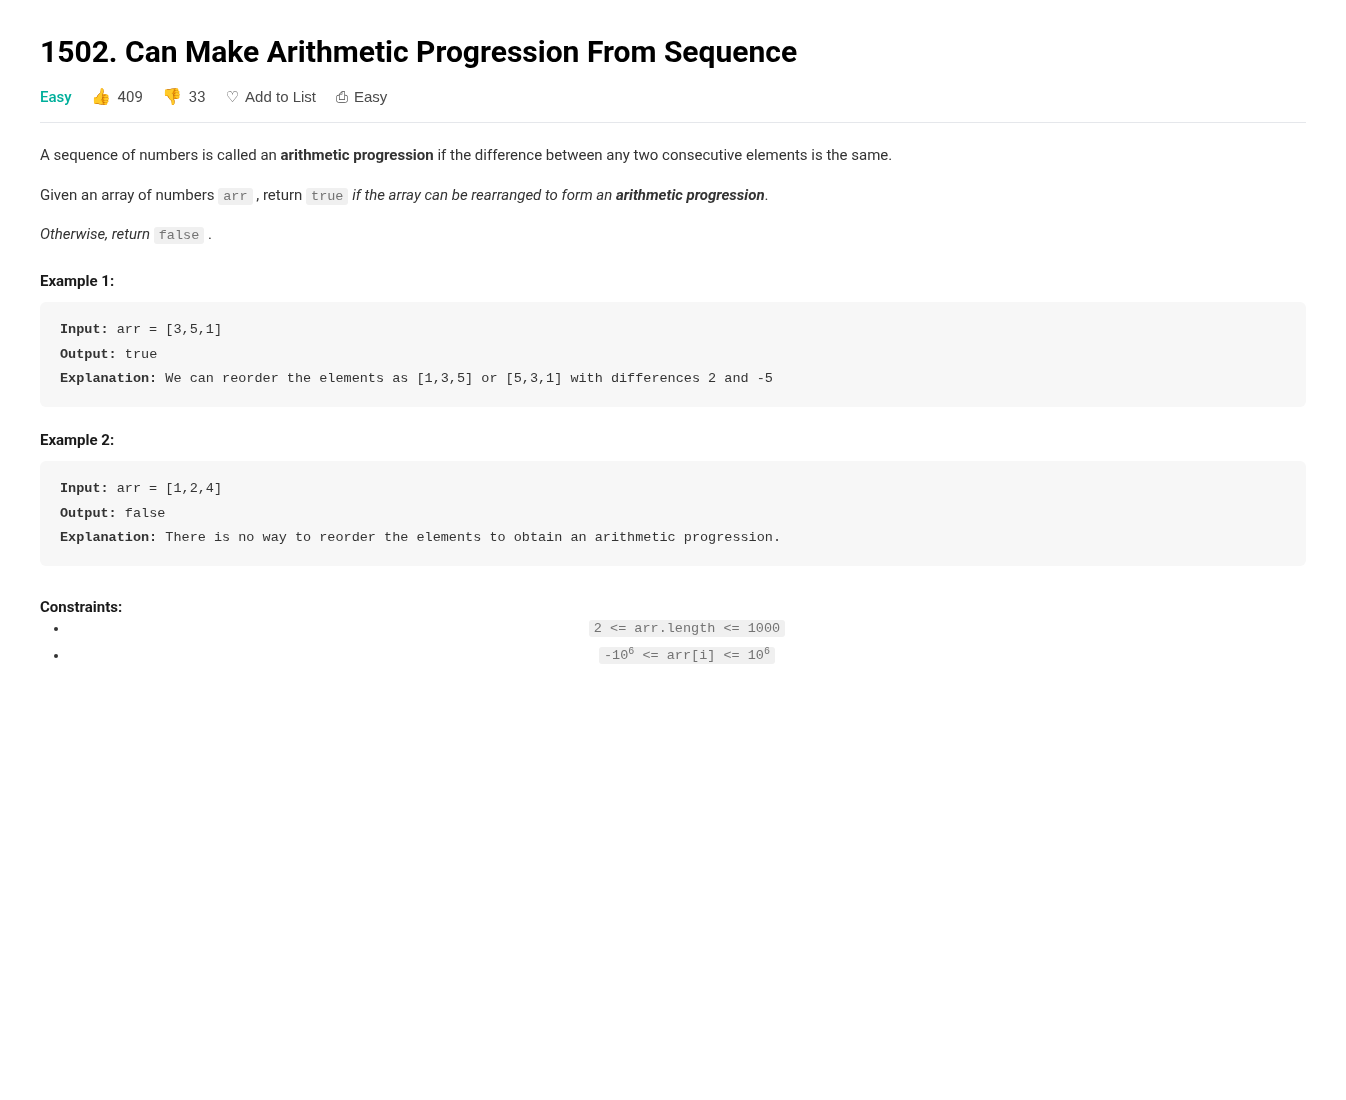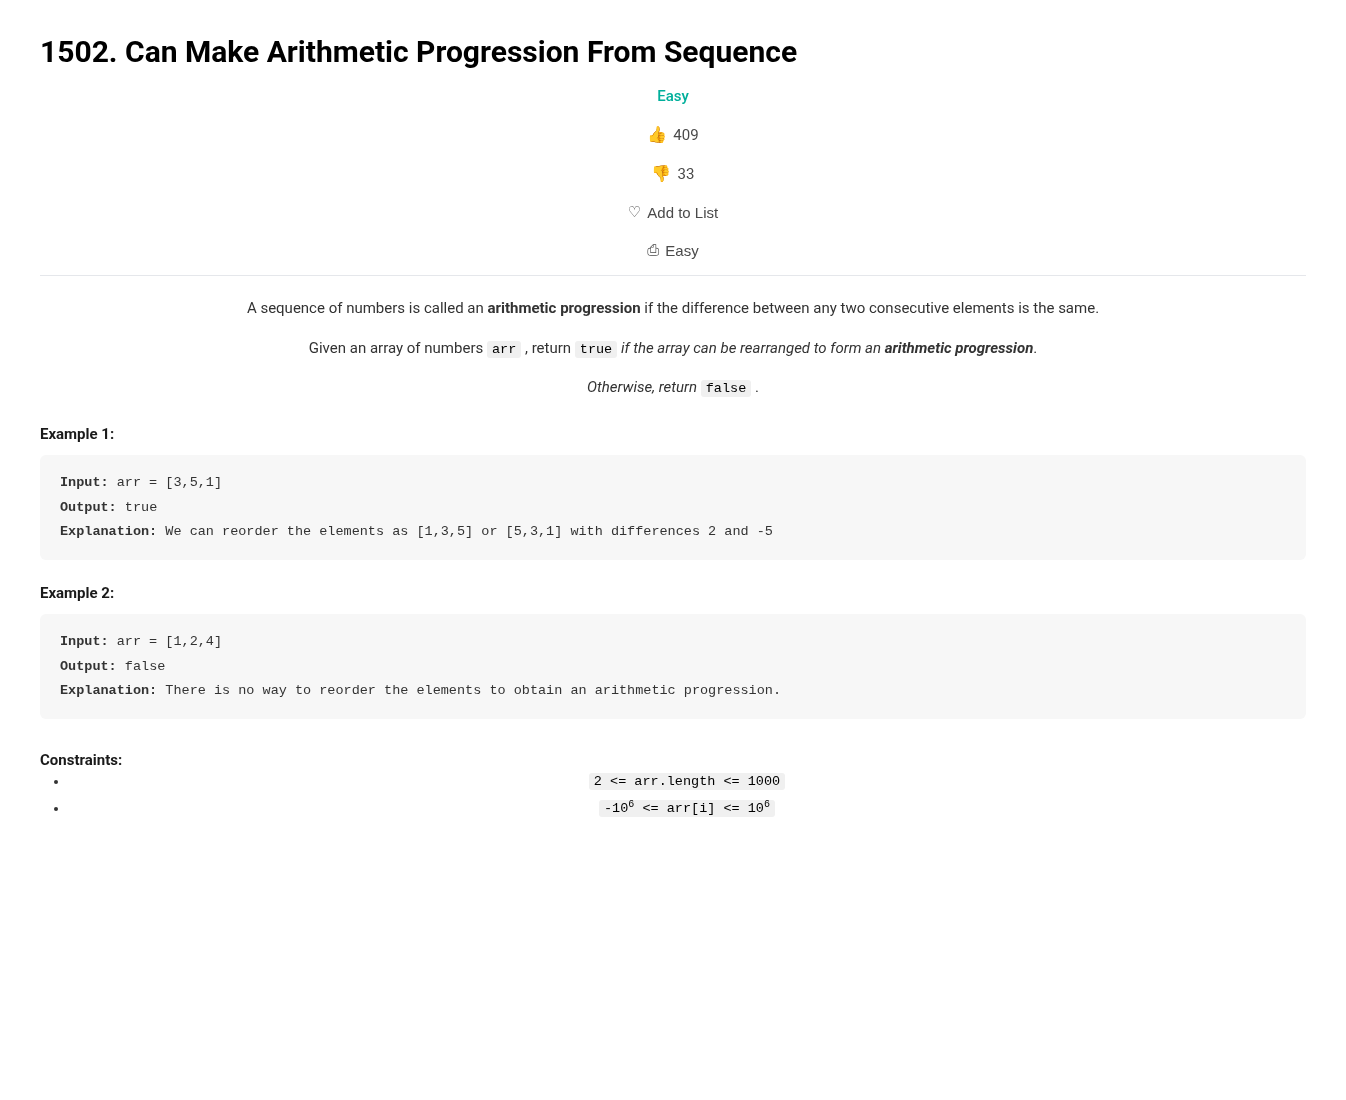--- a/index.html
+++ b/index.html
@@ -25,21 +25,20 @@
       line-height: 1.3;
     }
 
     .meta-bar {
       display: flex;
       align-items: center;
       gap: 20px;
       margin-bottom: 20px;
       padding-bottom: 16px;
       border-bottom: 1px solid #e5e7eb;
-      flex-direction: column;
     }
 
     .difficulty-badge {
       color: #00af9b;
       font-size: 15px;
       font-weight: 500;
     }
 
     .vote-item {
       display: flex;
@@ -68,30 +67,29 @@
 
     .description-section {
       margin-bottom: 24px;
       line-height: 1.7;
       color: #333;
       font-size: 15px;
     }
 
     .description-section p {
       margin-bottom: 14px;
-      text-align: center;
     }
 
     code.inline {
       font-family: "SFMono-Regular", Consolas, "Liberation Mono", Menlo, monospace;
       font-size: 13.5px;
       background: #f0f0f0;
       border-radius: 3px;
       padding: 1px 5px;
-      color: #000000;
+      color: #737373;
     }
 
     .example-title {
       font-size: 15px;
       font-weight: 700;
       margin-bottom: 12px;
       margin-top: 24px;
     }
 
     .code-block {

